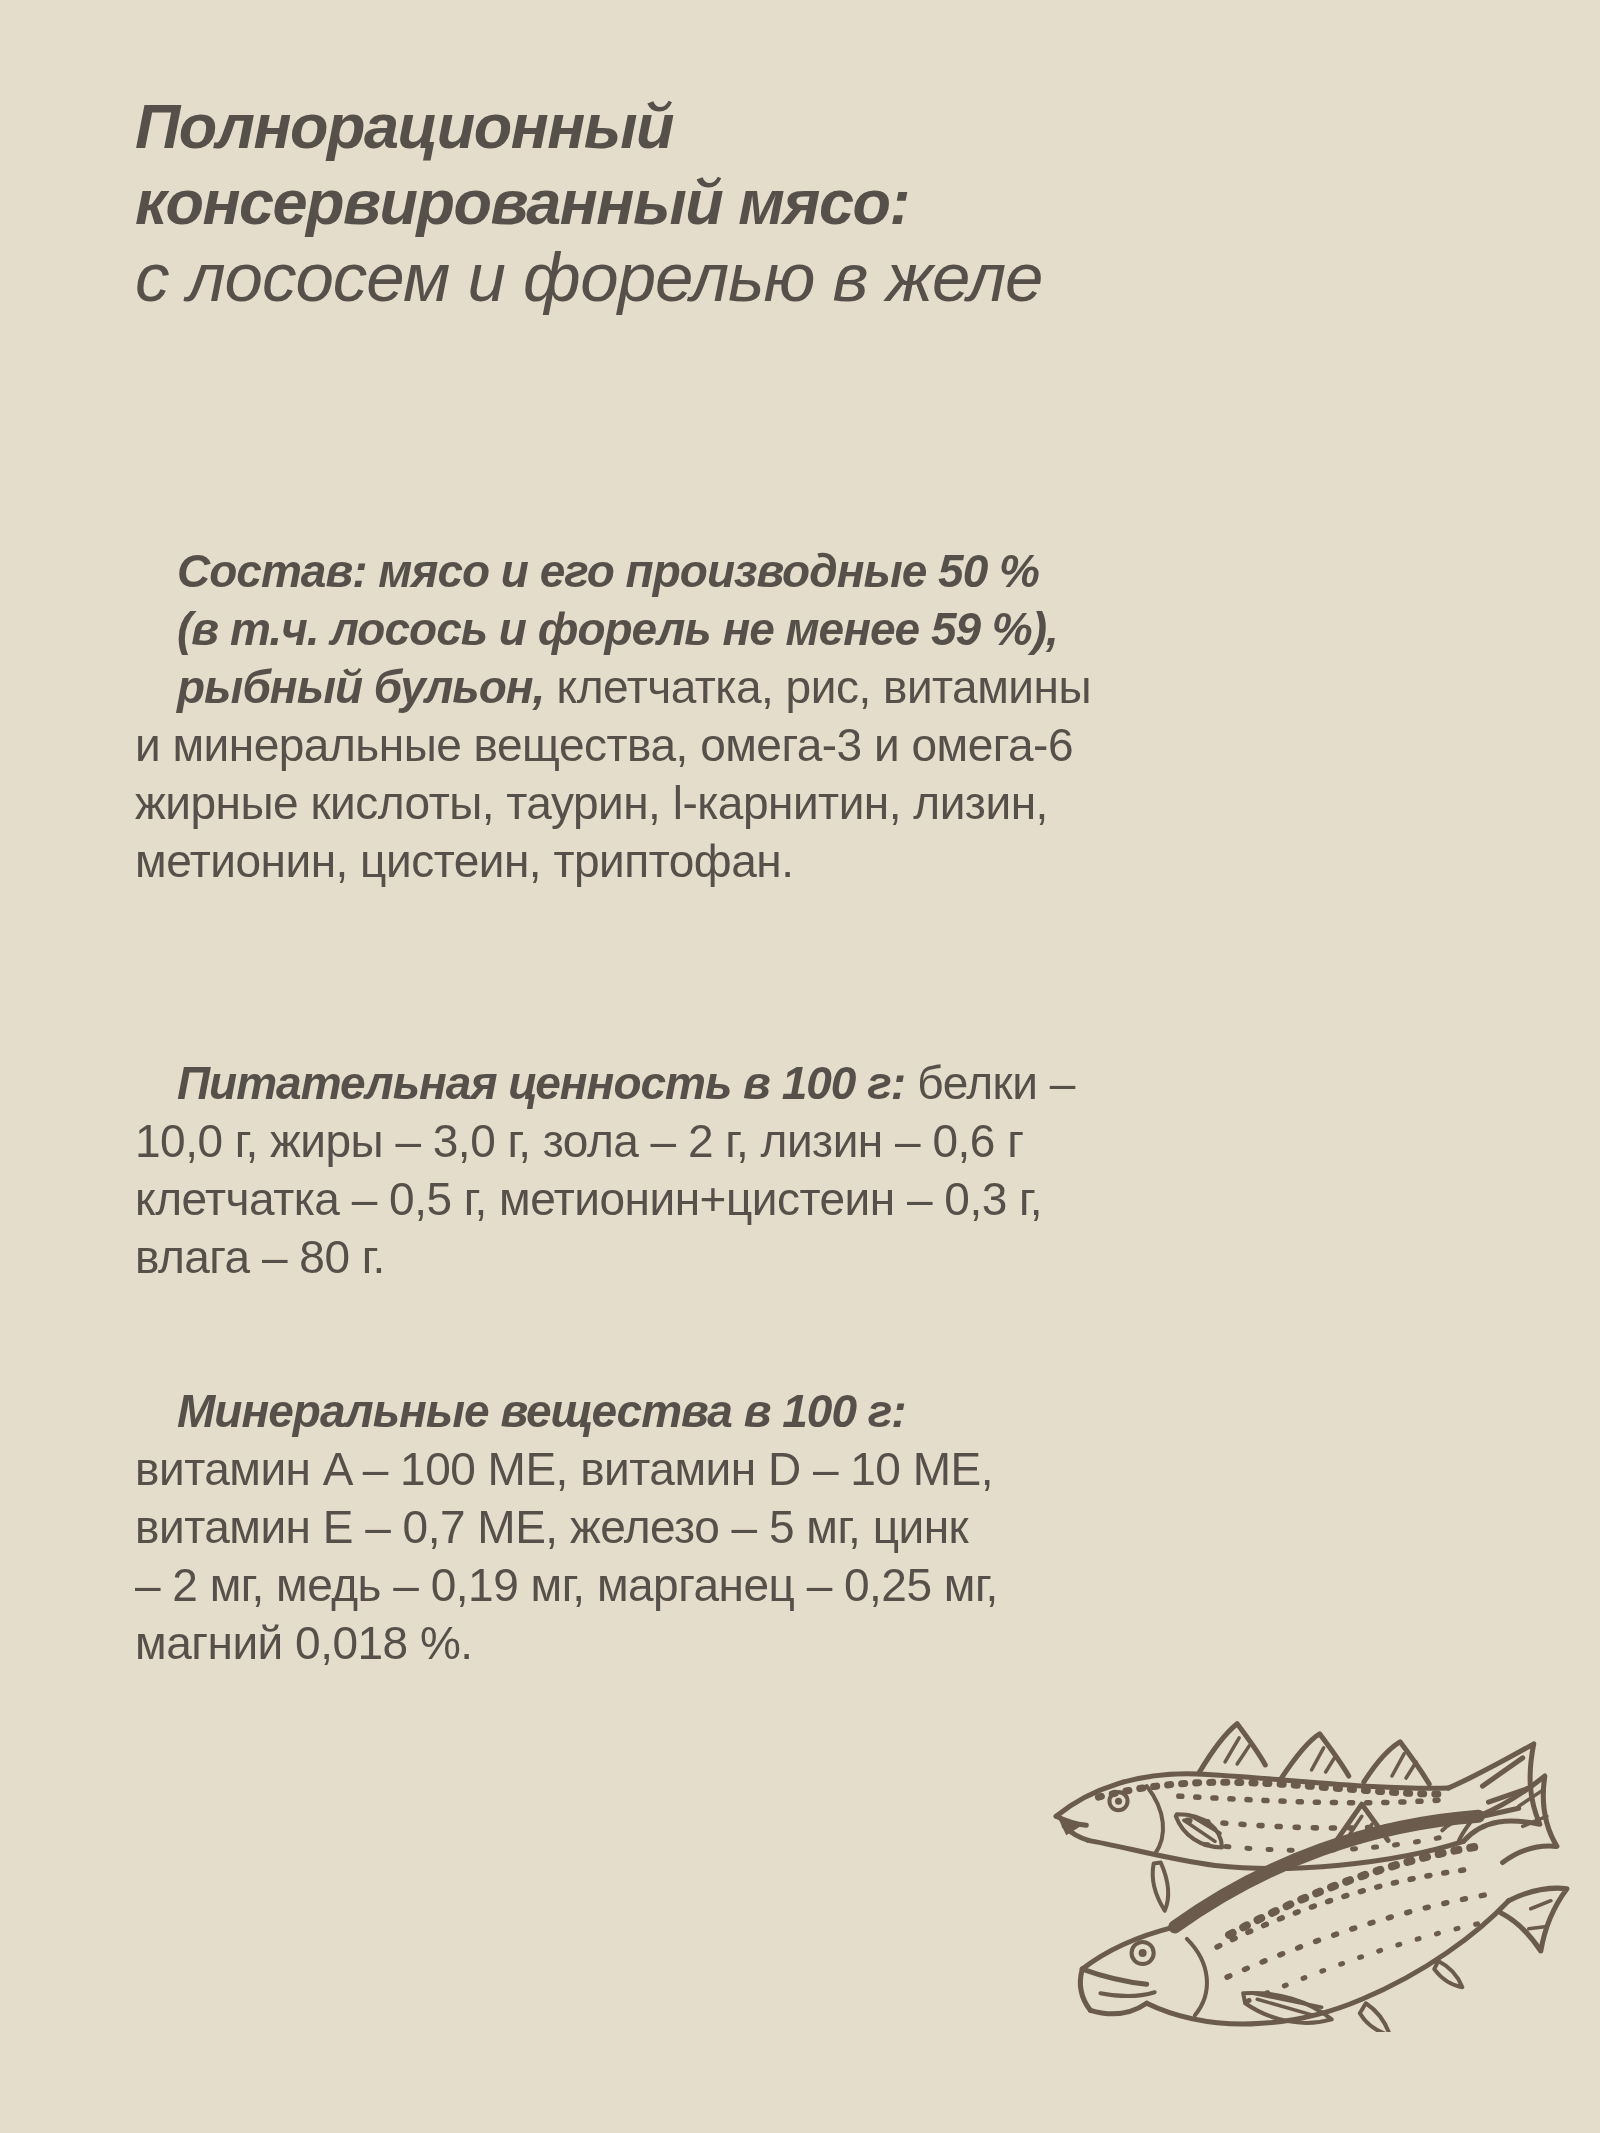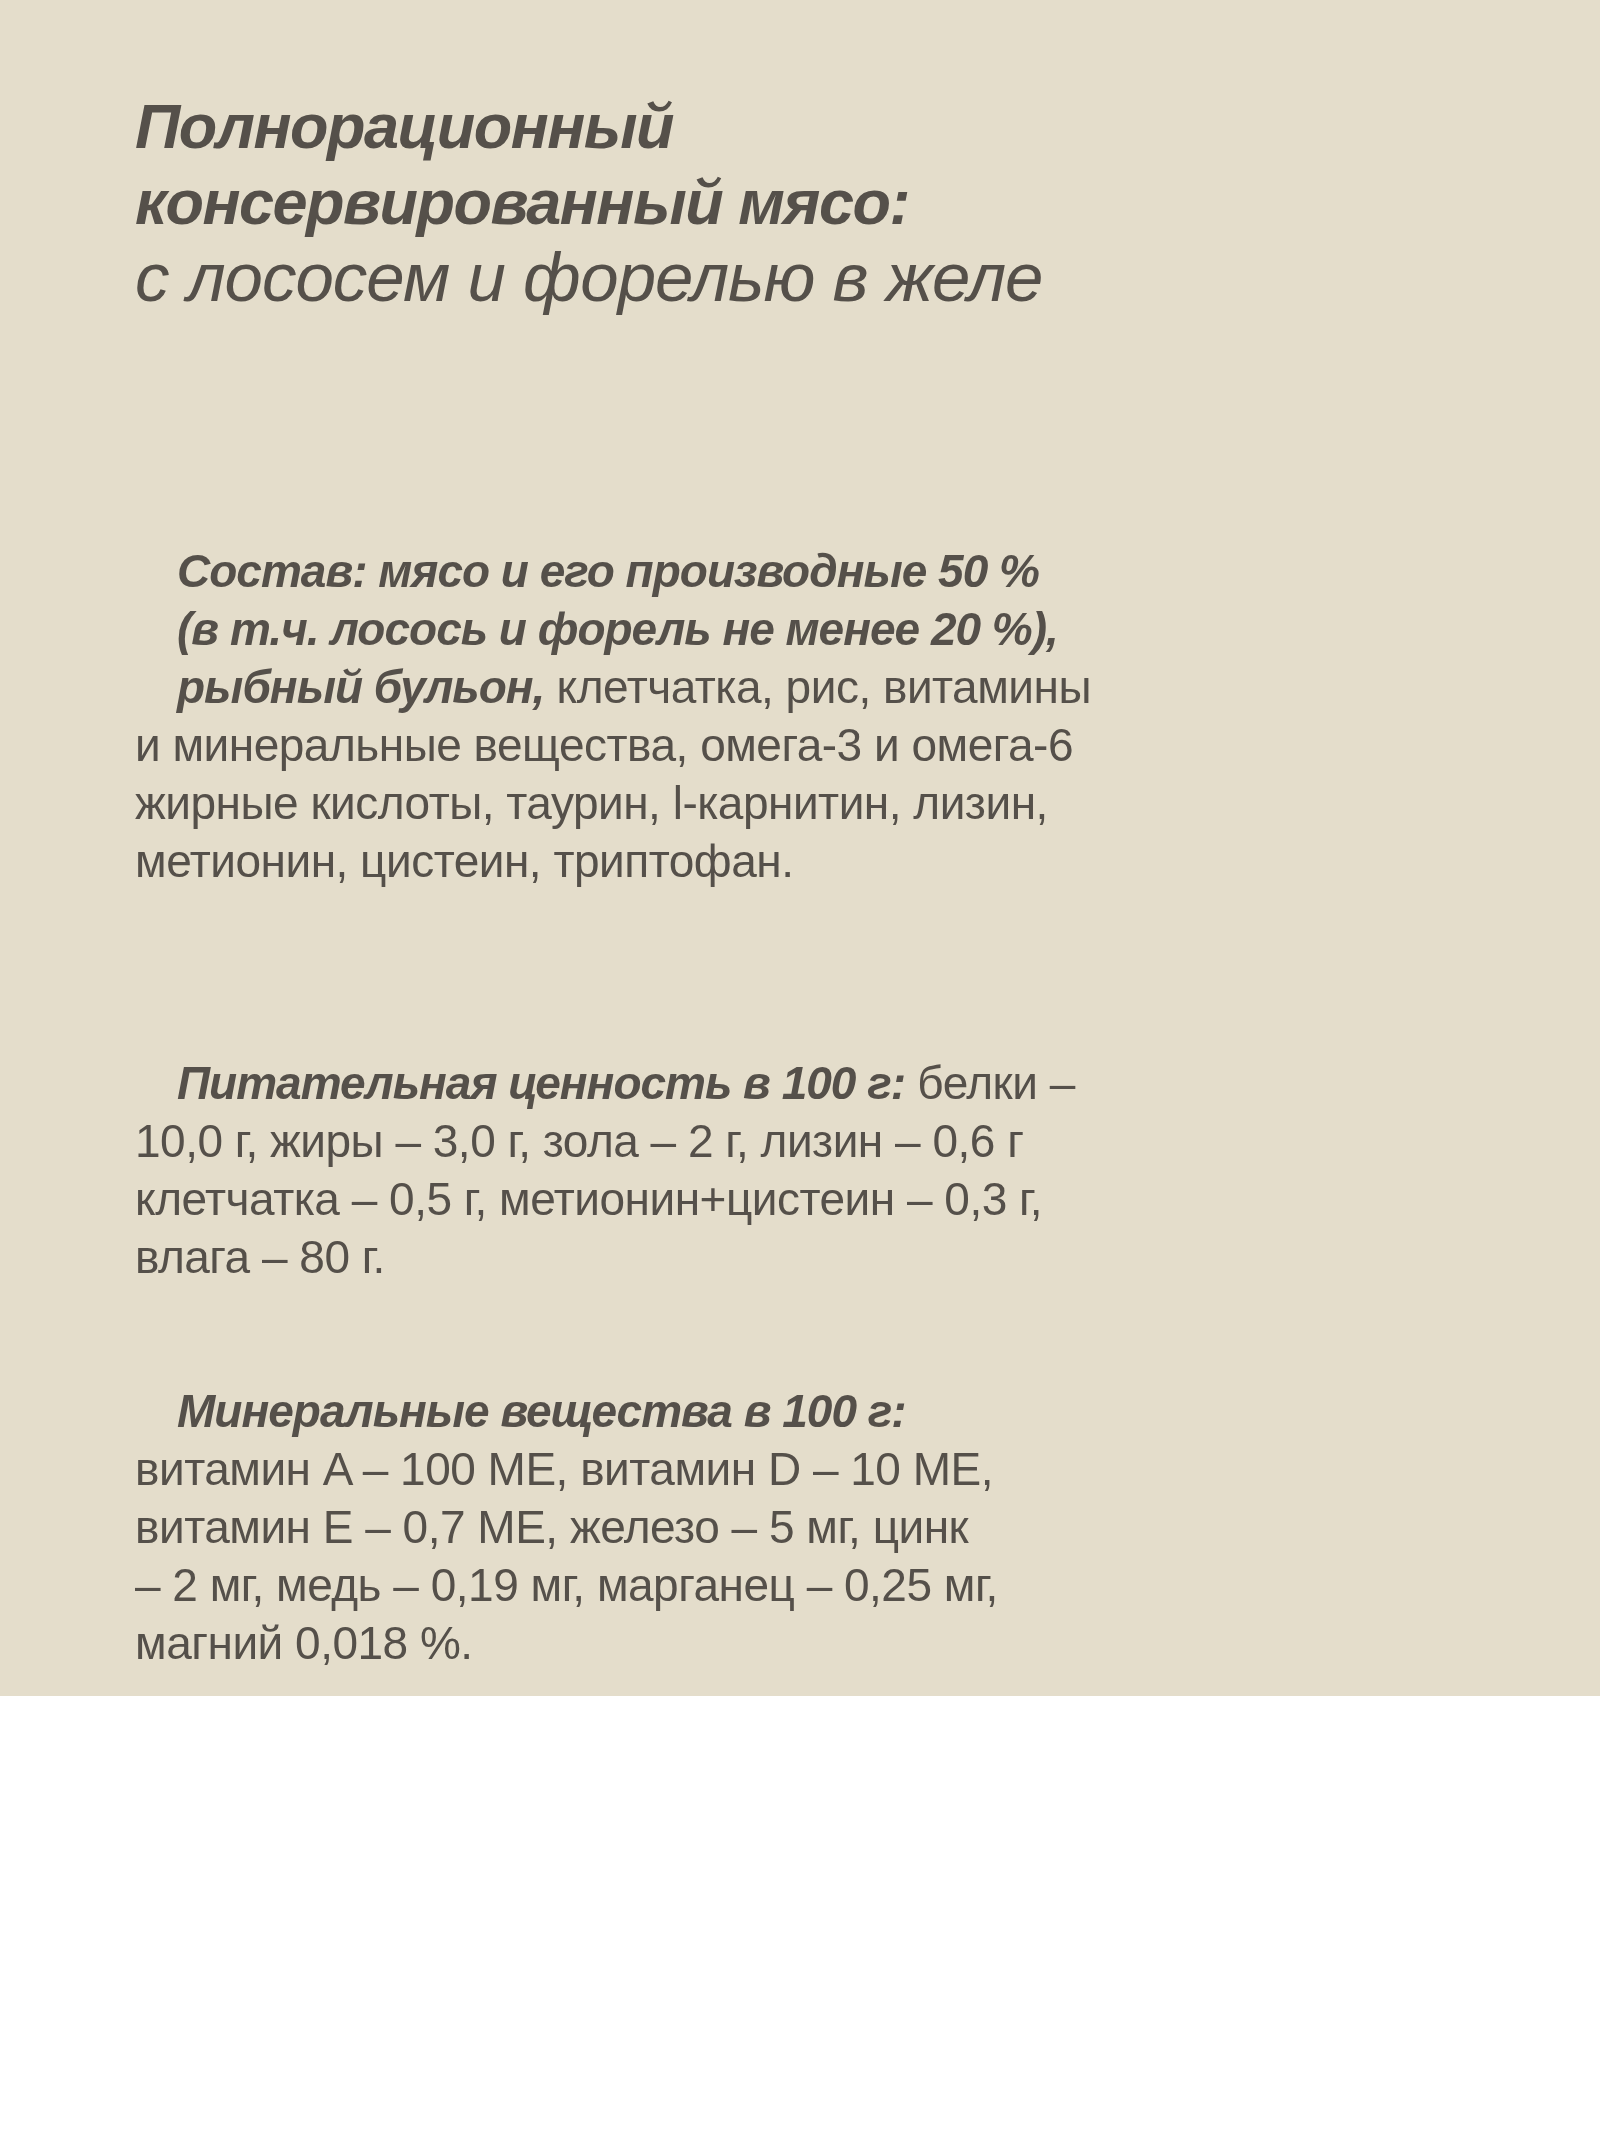--- a/index.html
+++ b/index.html
@@ -1,19 +1,19 @@
 <!DOCTYPE html>
 <html><head>
 <meta charset="utf-8">
 <style>
   html, body { margin: 0; padding: 0; }
   .label {
     position: relative;
     width: 1600px;
-    height: 1696px;
+    height: 2133px;
     background: #e4ddcb;
     color: #55504a;
     font-family: "Liberation Sans", sans-serif;
     overflow: hidden;
   }
   .content {
     position: absolute;
     left: 135px;
     top: 88px;
     width: 1180px;
@@ -70,21 +70,21 @@
   <div class="content">
 
     <header>
       <div class="title-line line">Полнорационный</div>
       <div class="title-line line">консервированный мясо:</div>
       <div class="subtitle-line line">с лососем и форелью в желе</div>
     </header>
 
     <section class="section-composition">
       <div class="body-line line"><span class="b">Состав: мясо и его производные 50 %</span></div>
-      <div class="body-line line"><span class="b">(в т.ч. лосось и форель не менее 20 %),</span></div>
+      <div class="body-line line"><span class="b">(в т.ч. лосось и форель не менее 59 %),</span></div>
       <div class="body-line line"><span class="b">рыбный бульон,</span><span> клетчатка, рис, витамины</span></div>
       <div class="body-line line">и минеральные вещества, омега-3 и омега-6</div>
       <div class="body-line line">жирные кислоты, таурин, l-карнитин, лизин,</div>
       <div class="body-line line">метионин, цистеин, триптофан.</div>
     </section>
 
     <section class="section-nutrition">
       <div class="body-line line"><span class="b">Питательная ценность в 100 г:</span><span> белки –</span></div>
       <div class="body-line line">10,0 г, жиры – 3,0 г, зола – 2 г, лизин – 0,6 г</div>
       <div class="body-line line">клетчатка – 0,5 г, метионин+цистеин – 0,3 г,</div>

